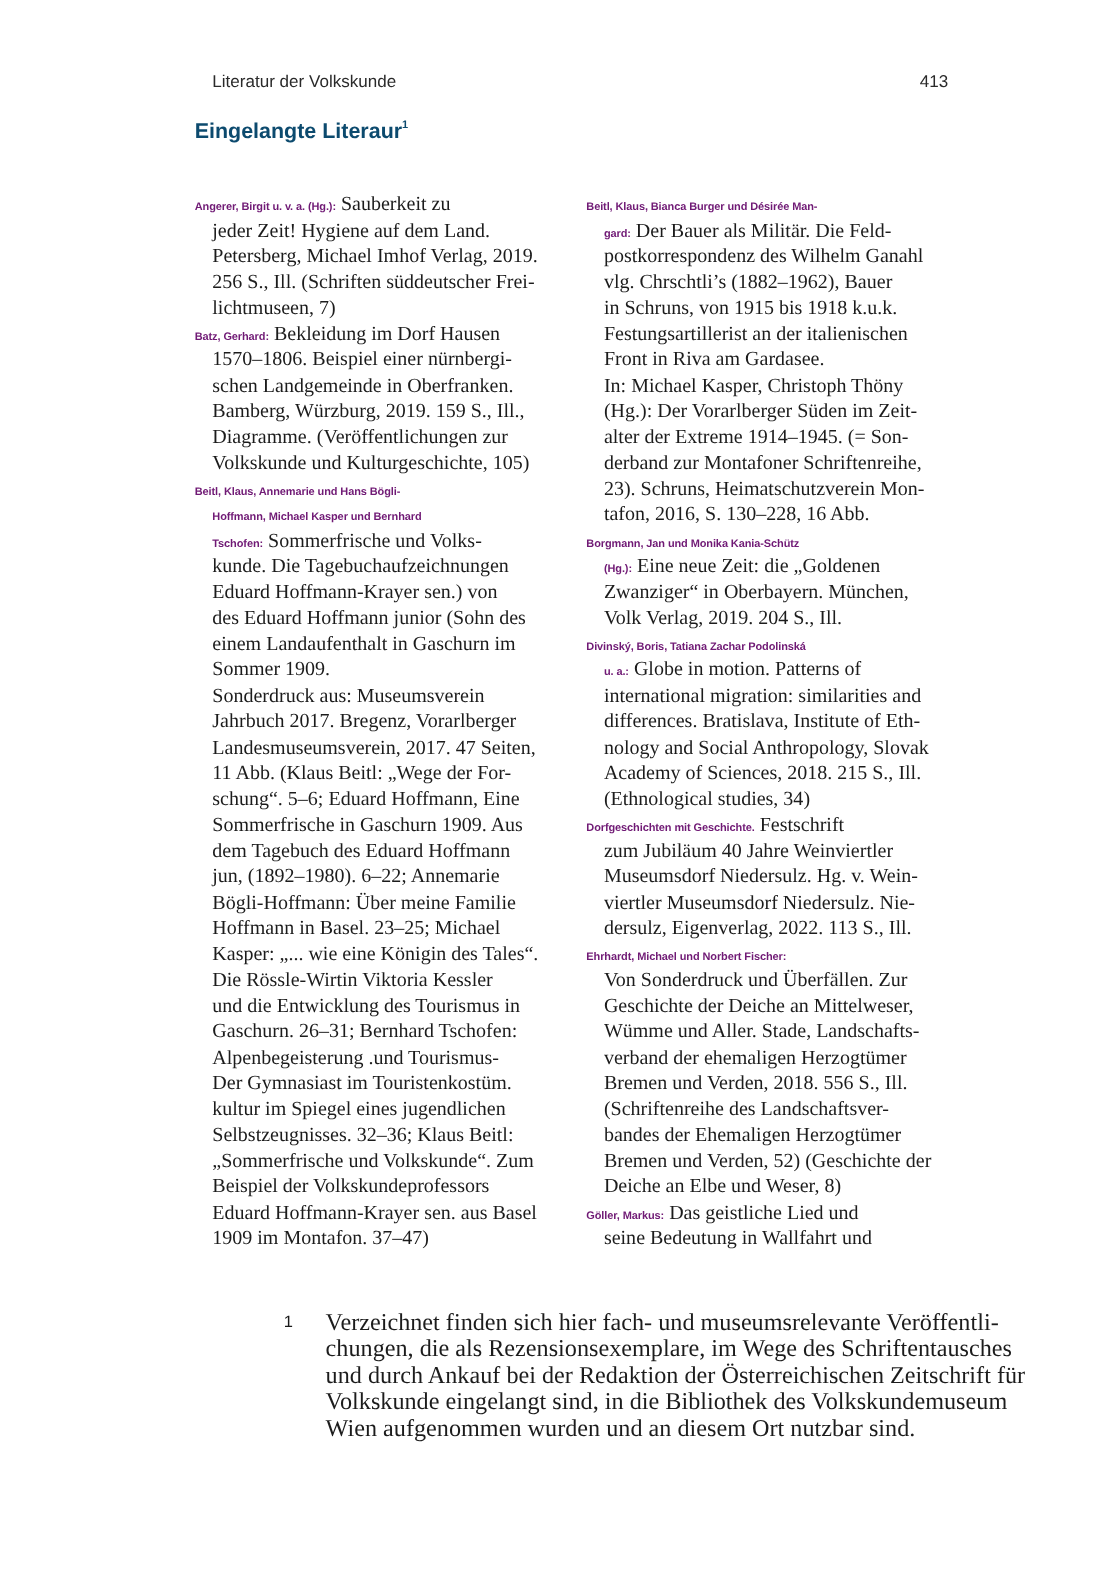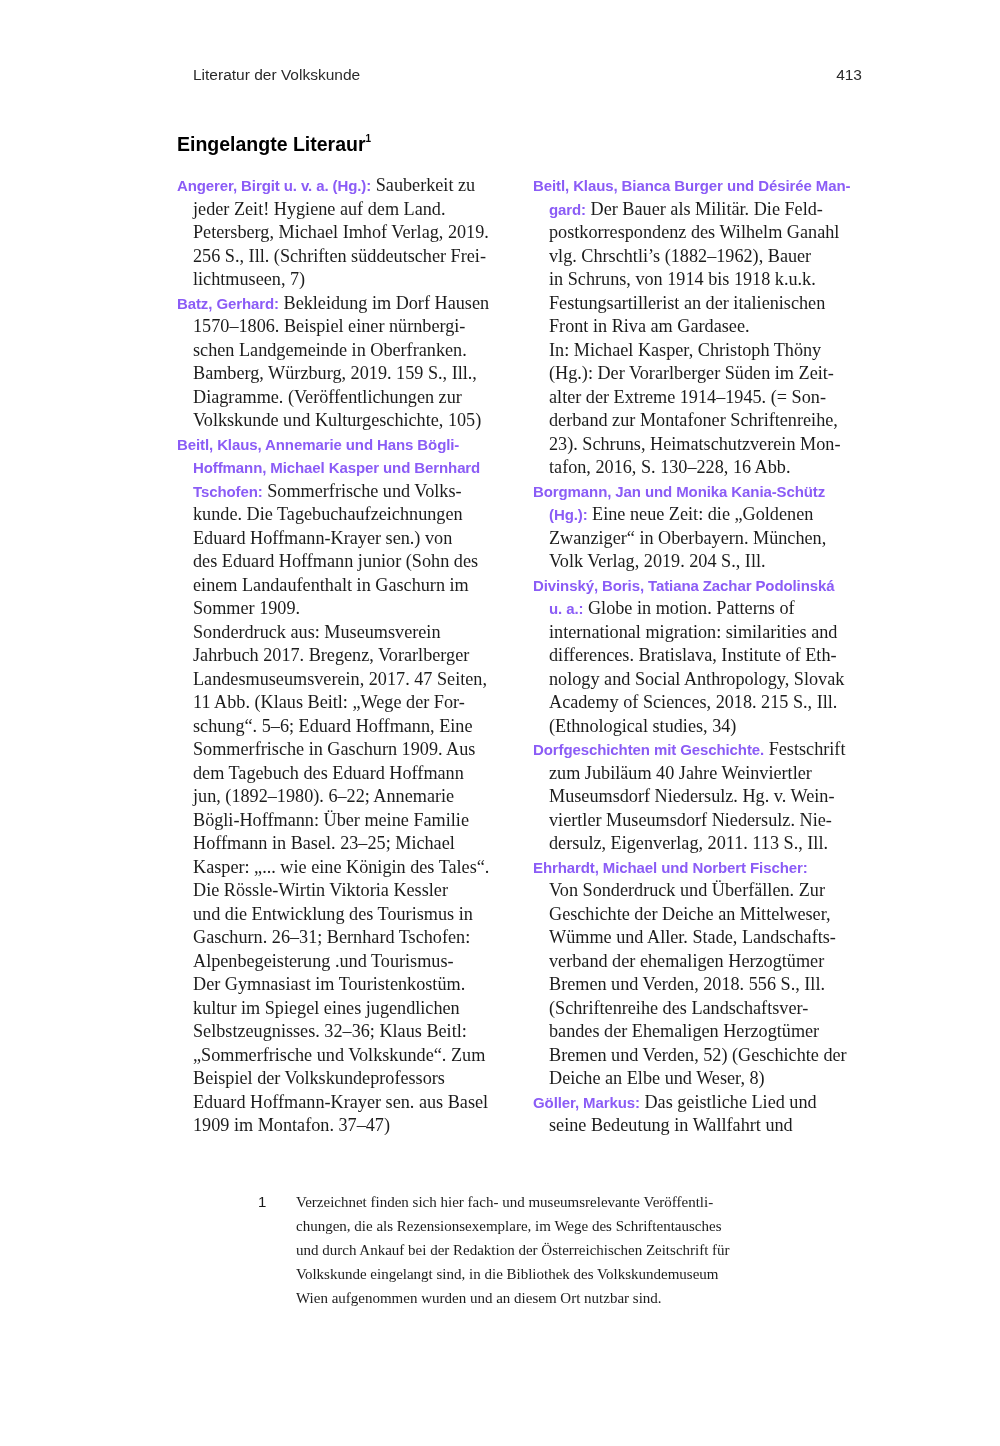--- a/index.html
+++ b/index.html
@@ -1,36 +1,36 @@
 <!DOCTYPE html>
 <html><head>
 <meta charset="utf-8">
 <style>
   html, body { margin: 0; padding: 0; background: #ffffff; }
   body { width: 1000px; height: 1446px; position: relative; overflow: hidden; color: #1a1a1a; }
   .running-head { position: absolute; top: 66px; left: 177px; width: 685px; height: 22px;
     font-family: "Liberation Sans", sans-serif; font-size: 15.5px; color: #2a2a2a; }
   .running-head .title { position: absolute; left: 16px; top: 0; }
   .running-head .page { position: absolute; right: 0; top: 0; }
-  .section-title { position: absolute; top: 133px; left: 177px;
-    font-family: "Liberation Sans", sans-serif; font-size: 19.5px; font-weight: 600; color: #000000; }
+  .section-title { position: absolute; top: 108px; left: 177px;
+    font-family: "Liberation Sans", sans-serif; font-size: 19.5px; font-weight: 600; color: #0c4a6e; }
   .section-title sup { font-size: 10px; position: relative; top: -2px; }
   .col { position: absolute; top: 174px; width: 345px; }
   .col.left { left: 177px; }
   .col.right { left: 533px; }
   .entry { margin: 0; }
   .line { display: block; height: 23.5px; line-height: 23.5px; white-space: nowrap;
     font-family: "Liberation Serif", serif; font-size: 18.2px; color: #1c1c1c; }
   .line.indent { padding-left: 16px; }
-  .author { font-family: "Liberation Sans", sans-serif; font-size: 15px; font-weight: 700; color: #8b5cf6; letter-spacing: -0.1px; }
+  .author { font-family: "Liberation Sans", sans-serif; font-size: 10px; font-weight: 700; color: #701a75; letter-spacing: -0.1px; }
   .footnote { position: absolute; top: 1190px; left: 258px; width: 620px; }
   .footnote .num { position: absolute; left: 0; top: 0; font-family: "Liberation Sans", sans-serif; font-size: 15px; line-height: 23.5px; }
   .footnote .body { position: absolute; left: 38px; top: 0; }
   .footnote .fline { display: block; height: 24px; line-height: 24px; white-space: nowrap;
-    font-family: "Liberation Serif", serif; font-size: 15px; color: #1c1c1c; }
+    font-family: "Liberation Serif", serif; font-size: 22px; color: #1c1c1c; }
 </style>
 </head>
 <body>
 
 <div class="running-head">
   <span class="title">Literatur der Volkskunde</span>
   <span class="page">413</span>
 </div>
 
 <div class="section-title">
@@ -85,21 +85,21 @@
       <span class="line indent"><span>Eduard Hoffmann-Krayer sen. aus Basel</span></span>
       <span class="line indent"><span>1909 im Montafon. 37–47)</span></span>
     </div>
   </div>
 <div class="col right" id="col-right">
     <div class="entry">
       <span class="line"><span class="author">Beitl, Klaus, Bianca Burger und Désirée Man-</span></span>
       <span class="line indent"><span class="author">gard:</span><span> Der Bauer als Militär. Die Feld-</span></span>
       <span class="line indent"><span>postkorrespondenz des Wilhelm Ganahl</span></span>
       <span class="line indent"><span>vlg. Chrschtli’s (1882–1962), Bauer</span></span>
-      <span class="line indent"><span>in Schruns, von 1914 bis 1918 k.u.k.</span></span>
+      <span class="line indent"><span>in Schruns, von 1915 bis 1918 k.u.k.</span></span>
       <span class="line indent"><span>Festungsartillerist an der italienischen</span></span>
       <span class="line indent"><span>Front in Riva am Gardasee.</span></span>
       <span class="line indent"><span>In: Michael Kasper, Christoph Thöny</span></span>
       <span class="line indent"><span>(Hg.): Der Vorarlberger Süden im Zeit-</span></span>
       <span class="line indent"><span>alter der Extreme 1914–1945. (= Son-</span></span>
       <span class="line indent"><span>derband zur Montafoner Schriftenreihe,</span></span>
       <span class="line indent"><span>23). Schruns, Heimatschutzverein Mon-</span></span>
       <span class="line indent"><span>tafon, 2016, S. 130–228, 16 Abb.</span></span>
     </div>
     <div class="entry">
@@ -115,21 +115,21 @@
       <span class="line indent"><span>differences. Bratislava, Institute of Eth-</span></span>
       <span class="line indent"><span>nology and Social Anthropology, Slovak</span></span>
       <span class="line indent"><span>Academy of Sciences, 2018. 215 S., Ill.</span></span>
       <span class="line indent"><span>(Ethnological studies, 34)</span></span>
     </div>
     <div class="entry">
       <span class="line"><span class="author">Dorfgeschichten mit Geschichte.</span><span> Festschrift</span></span>
       <span class="line indent"><span>zum Jubiläum 40 Jahre Weinviertler</span></span>
       <span class="line indent"><span>Museumsdorf Niedersulz. Hg. v. Wein-</span></span>
       <span class="line indent"><span>viertler Museumsdorf Niedersulz. Nie-</span></span>
-      <span class="line indent"><span>dersulz, Eigenverlag, 2011. 113 S., Ill.</span></span>
+      <span class="line indent"><span>dersulz, Eigenverlag, 2022. 113 S., Ill.</span></span>
     </div>
     <div class="entry">
       <span class="line"><span class="author">Ehrhardt, Michael und Norbert Fischer:</span></span>
       <span class="line indent"><span>Von Sonderdruck und Überfällen. Zur</span></span>
       <span class="line indent"><span>Geschichte der Deiche an Mittelweser,</span></span>
       <span class="line indent"><span>Wümme und Aller. Stade, Landschafts-</span></span>
       <span class="line indent"><span>verband der ehemaligen Herzogtümer</span></span>
       <span class="line indent"><span>Bremen und Verden, 2018. 556 S., Ill.</span></span>
       <span class="line indent"><span>(Schriftenreihe des Landschaftsver-</span></span>
       <span class="line indent"><span>bandes der Ehemaligen Herzogtümer</span></span>

